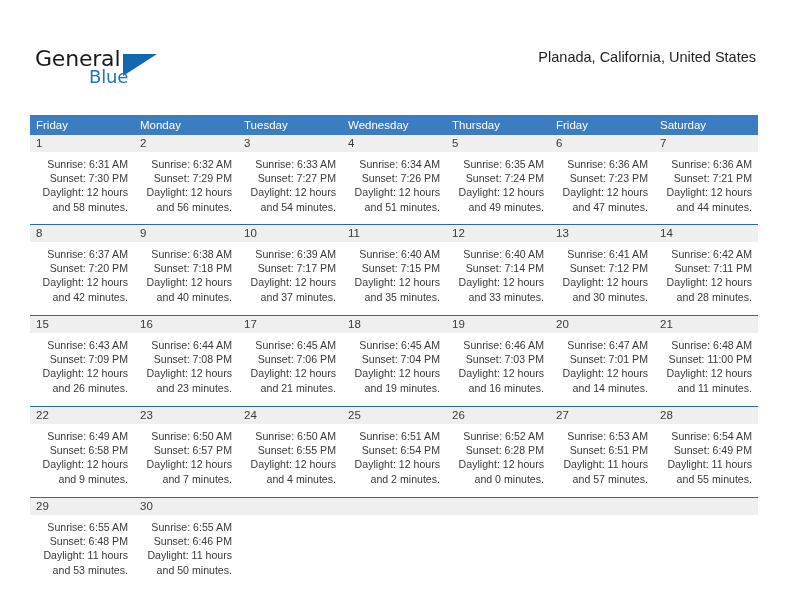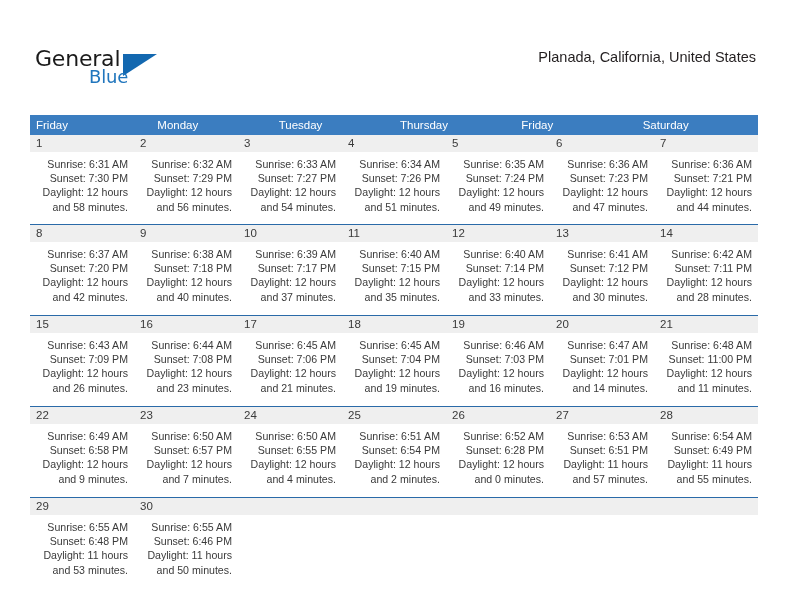--- a/index.html
+++ b/index.html
@@ -175,20 +175,21 @@
     </div>
 
   </div>
 
   <div class="calendar">
 
     <div class="weekday-row">
       <div class="weekday-cell">Friday</div>
       <div class="weekday-cell">Monday</div>
       <div class="weekday-cell">Tuesday</div>
+      <div class="weekday-cell">Wednesday</div>
       <div class="weekday-cell">Thursday</div>
       <div class="weekday-cell">Friday</div>
       <div class="weekday-cell">Saturday</div>
     </div>
 
     <div id="weeks-container">
         <div class="week-row week-1">
           <div class="day-cell">
             <div class="day-number-band">
               <div class="day-number">1</div>

